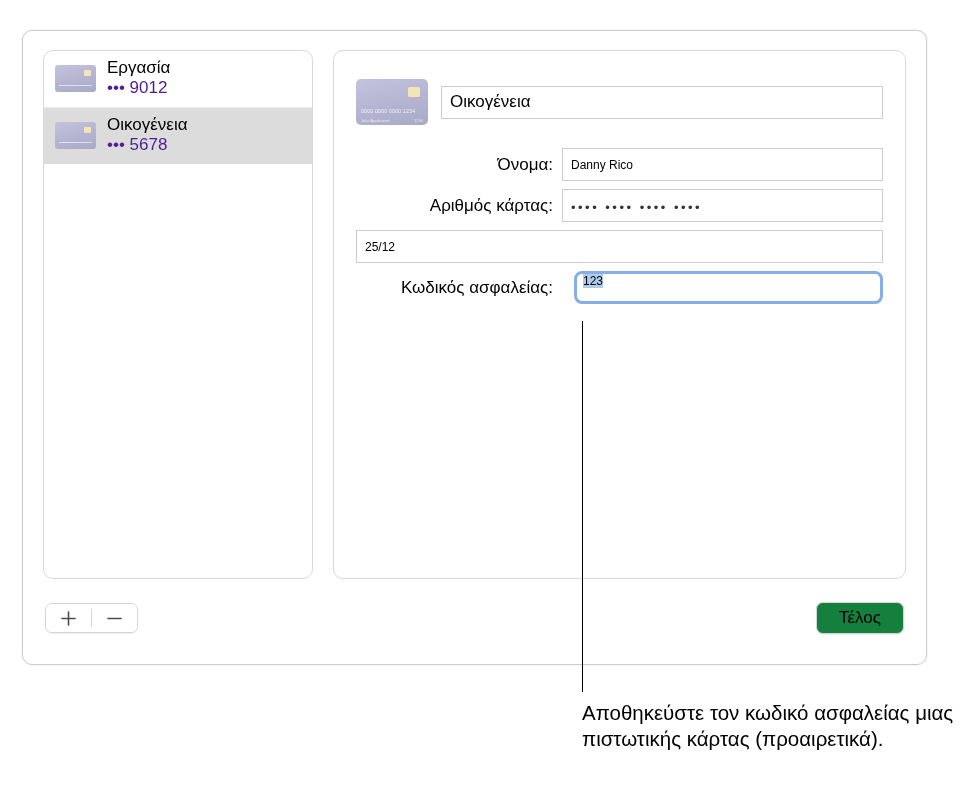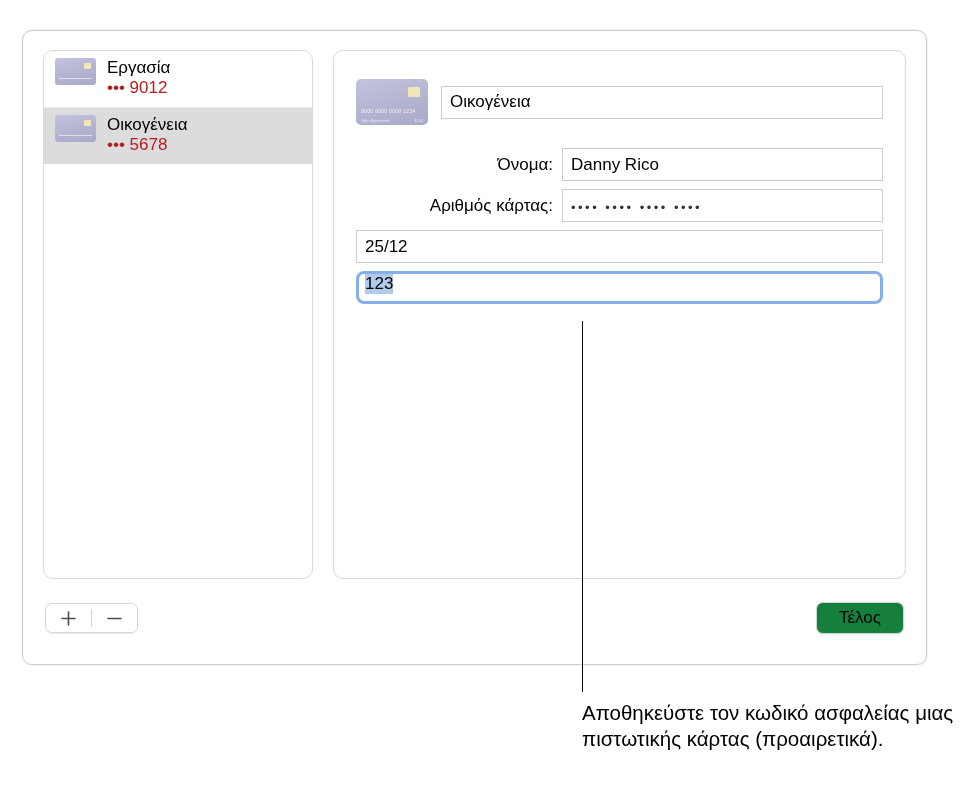--- a/index.html
+++ b/index.html
@@ -35,21 +35,21 @@
     }
     .sidebar {
       width: 270px;
       border: 1px solid #d9d9d9;
       border-radius: 10px;
       overflow: hidden;
       background: #fff;
     }
     .card-list-item {
       display: flex;
-      align-items: flex-start;
+      align-items: center;
       gap: 11px;
       padding: 7px 11px 8px 11px;
       border-bottom: 1px solid #ededed;
       cursor: pointer;
     }
     .card-list-item:last-child {
       border-bottom: none;
     }
     .card-list-item.selected {
       background: #dcdcdc;
@@ -85,21 +85,21 @@
       display: flex;
       flex-direction: column;
       line-height: 1.2;
     }
     .card-title {
       font-size: 17px;
       color: #000;
     }
     .card-mask {
       font-size: 17px;
-      color: #b91c1c;
+      color: #4c1d95;
     }
     .detail-panel {
       flex: 1;
       border: 1px solid #d9d9d9;
       border-radius: 10px;
       padding: 28px 22px 20px 22px;
     }
     .detail-header {
       display: flex;
       align-items: center;
@@ -173,35 +173,36 @@
       width: 197px;
       text-align: right;
       font-size: 17px;
       color: #000;
     }
     .form-input {
       flex: 1;
       height: 33px;
       border: 1px solid #ccc;
       padding: 0 8px;
-      font-size: 17px;
+      font-size: 12px;
       font-family: inherit;
       outline: none;
       background: #fff;
     }
     .form-input.masked {
       letter-spacing: 2.5px;
       font-size: 13px;
       color: #333;
       padding-top: 4px;
     }
     .form-input.focused {
       border: 3px solid #86aee8;
       border-radius: 8px;
       padding: 0 6px;
+      margin-left: 12px;
     }
     .form-input.focused .sel {
       background: #b0cceb;
     }
     .security-value {
       display: inline-block;
     }
     .footer {
       display: flex;
       align-items: center;
@@ -304,20 +305,21 @@
           <input type="text" class="form-input" value="Danny Rico" style="">
         </div>
         <div class="form-row">
           <div class="form-label">Αριθμός κάρτας:</div>
           <input type="text" class="form-input masked" value="•••• •••• •••• ••••" style="">
         </div>
         <div class="form-row">
           <input type="text" class="form-input" value="25/12" style="">
         </div>
         <div class="form-row">
+          <div class="form-label">Κωδικός ασφαλείας:</div>
           <div class="form-input focused">
             <span class="security-value sel">123</span>
           </div>
         </div>
       </div>
     </div>
 
   </div>
 
   <div class="footer">

